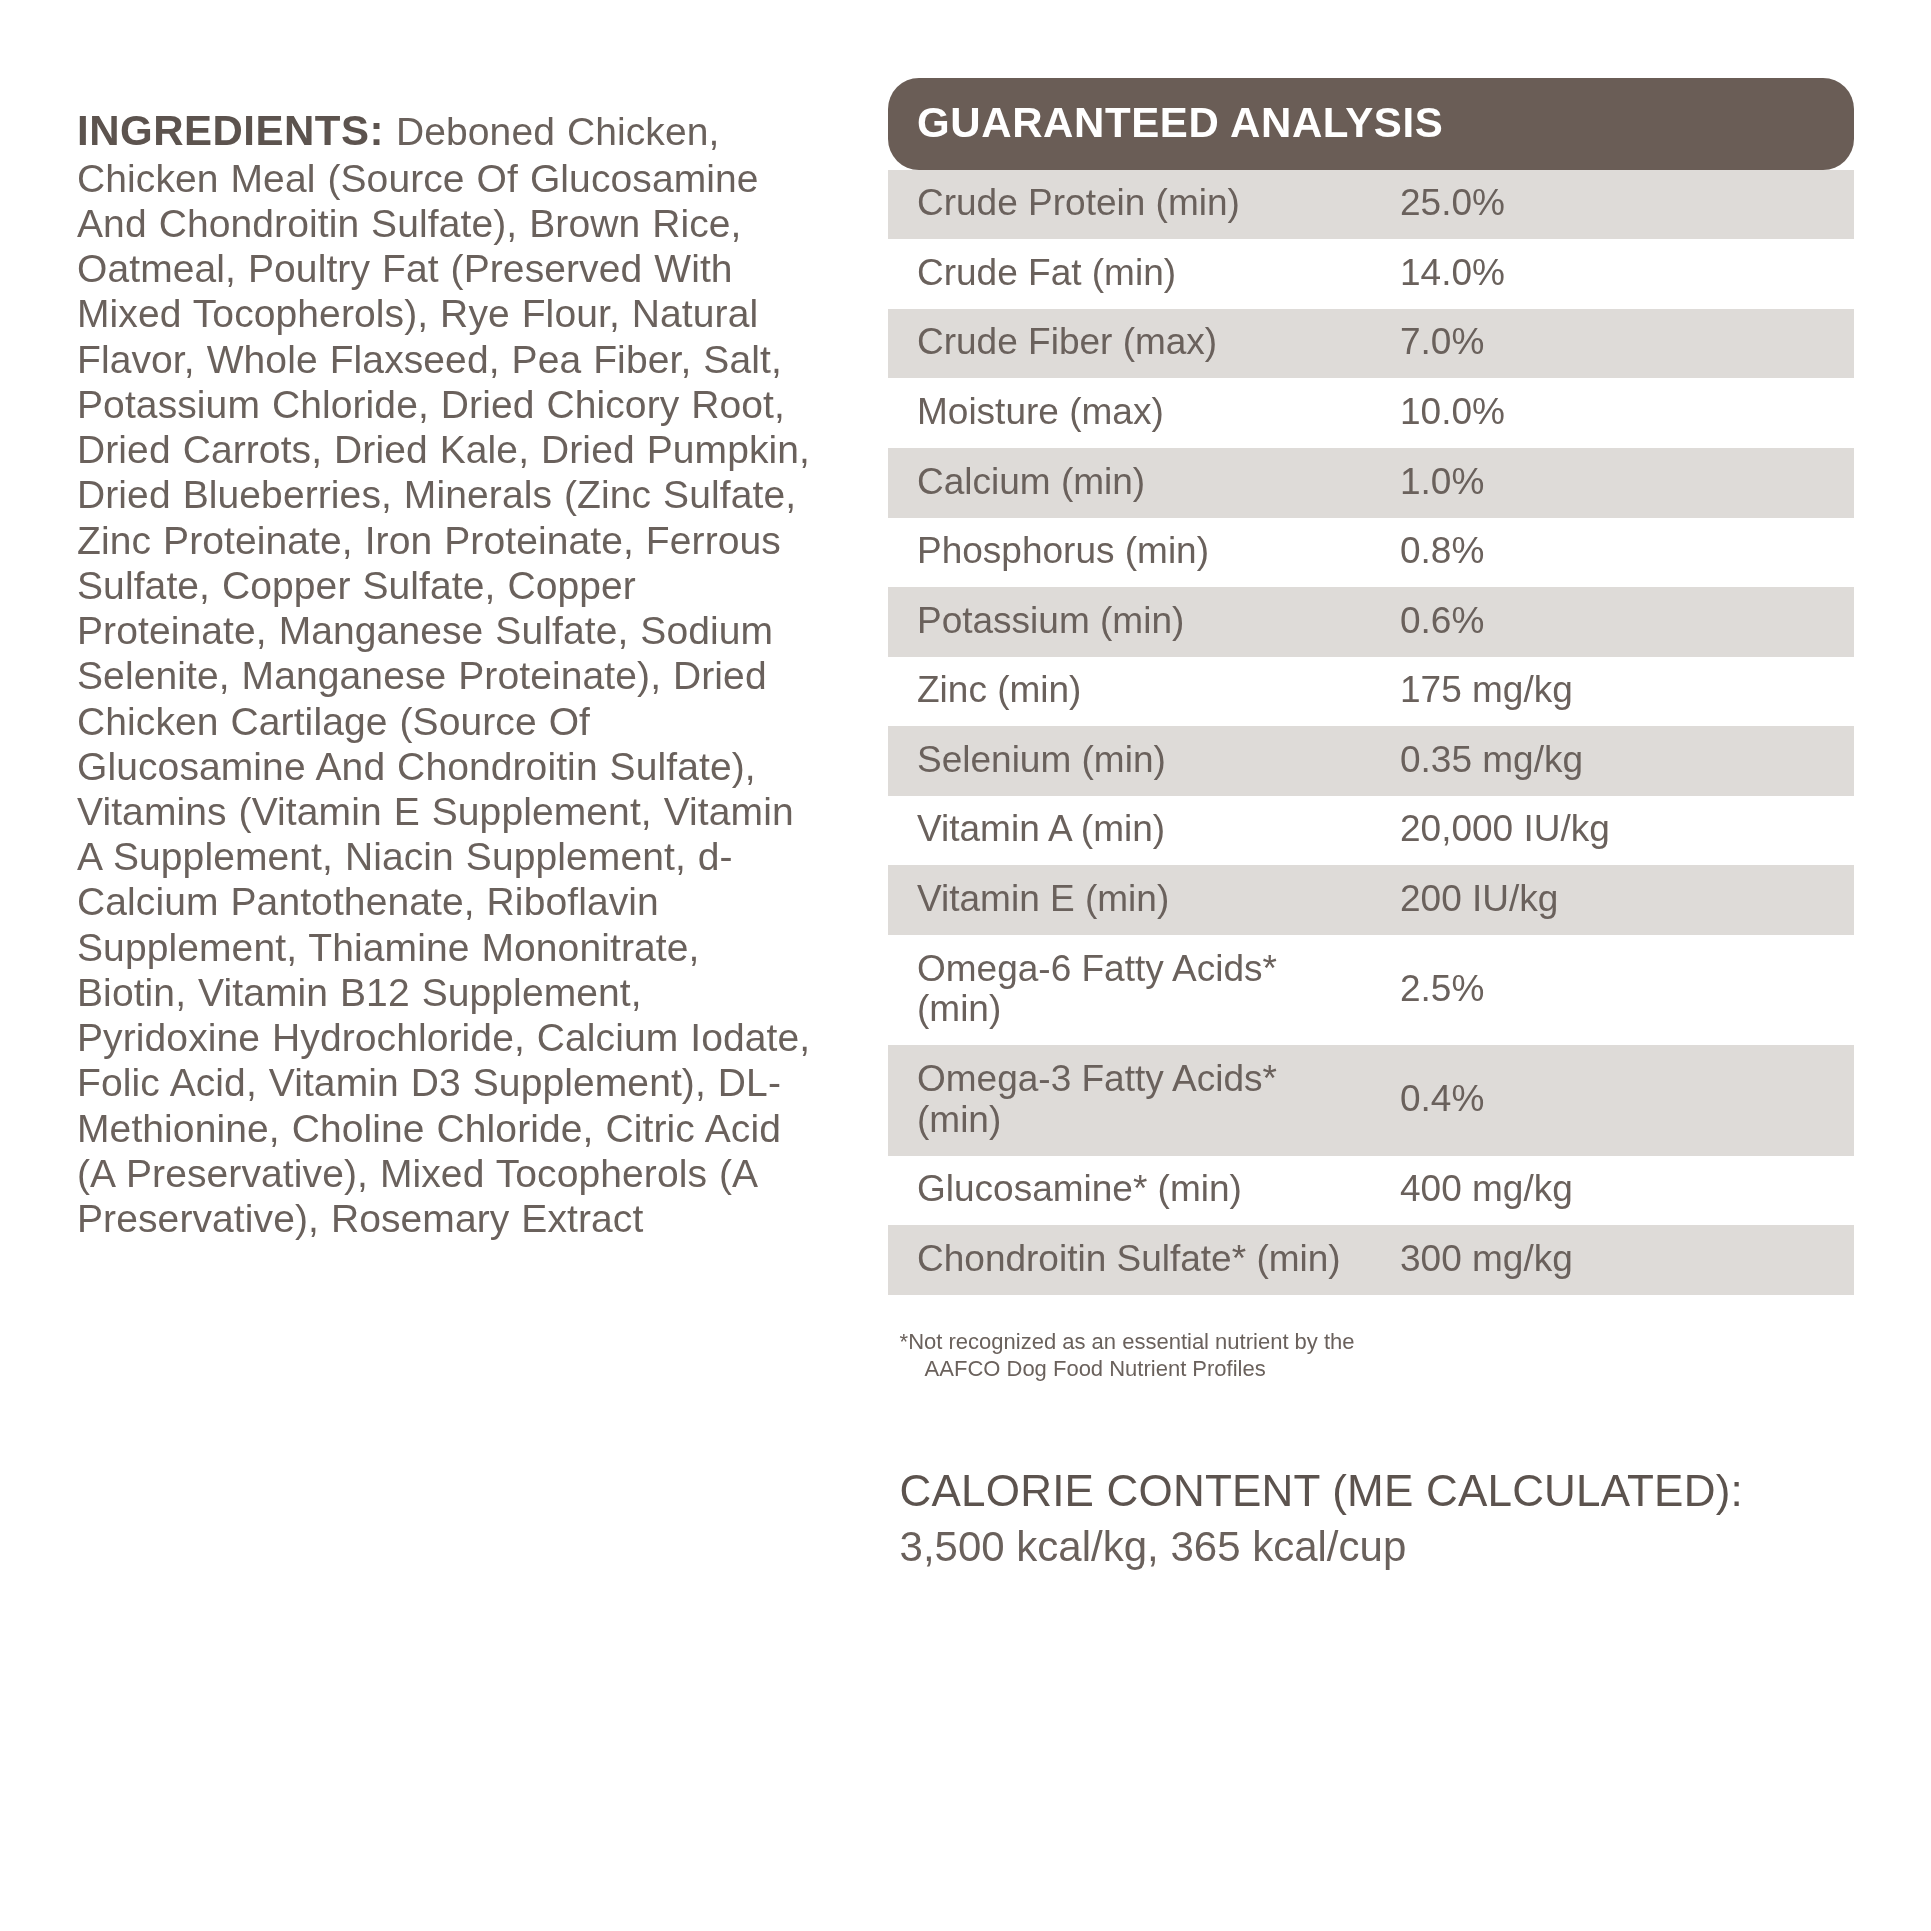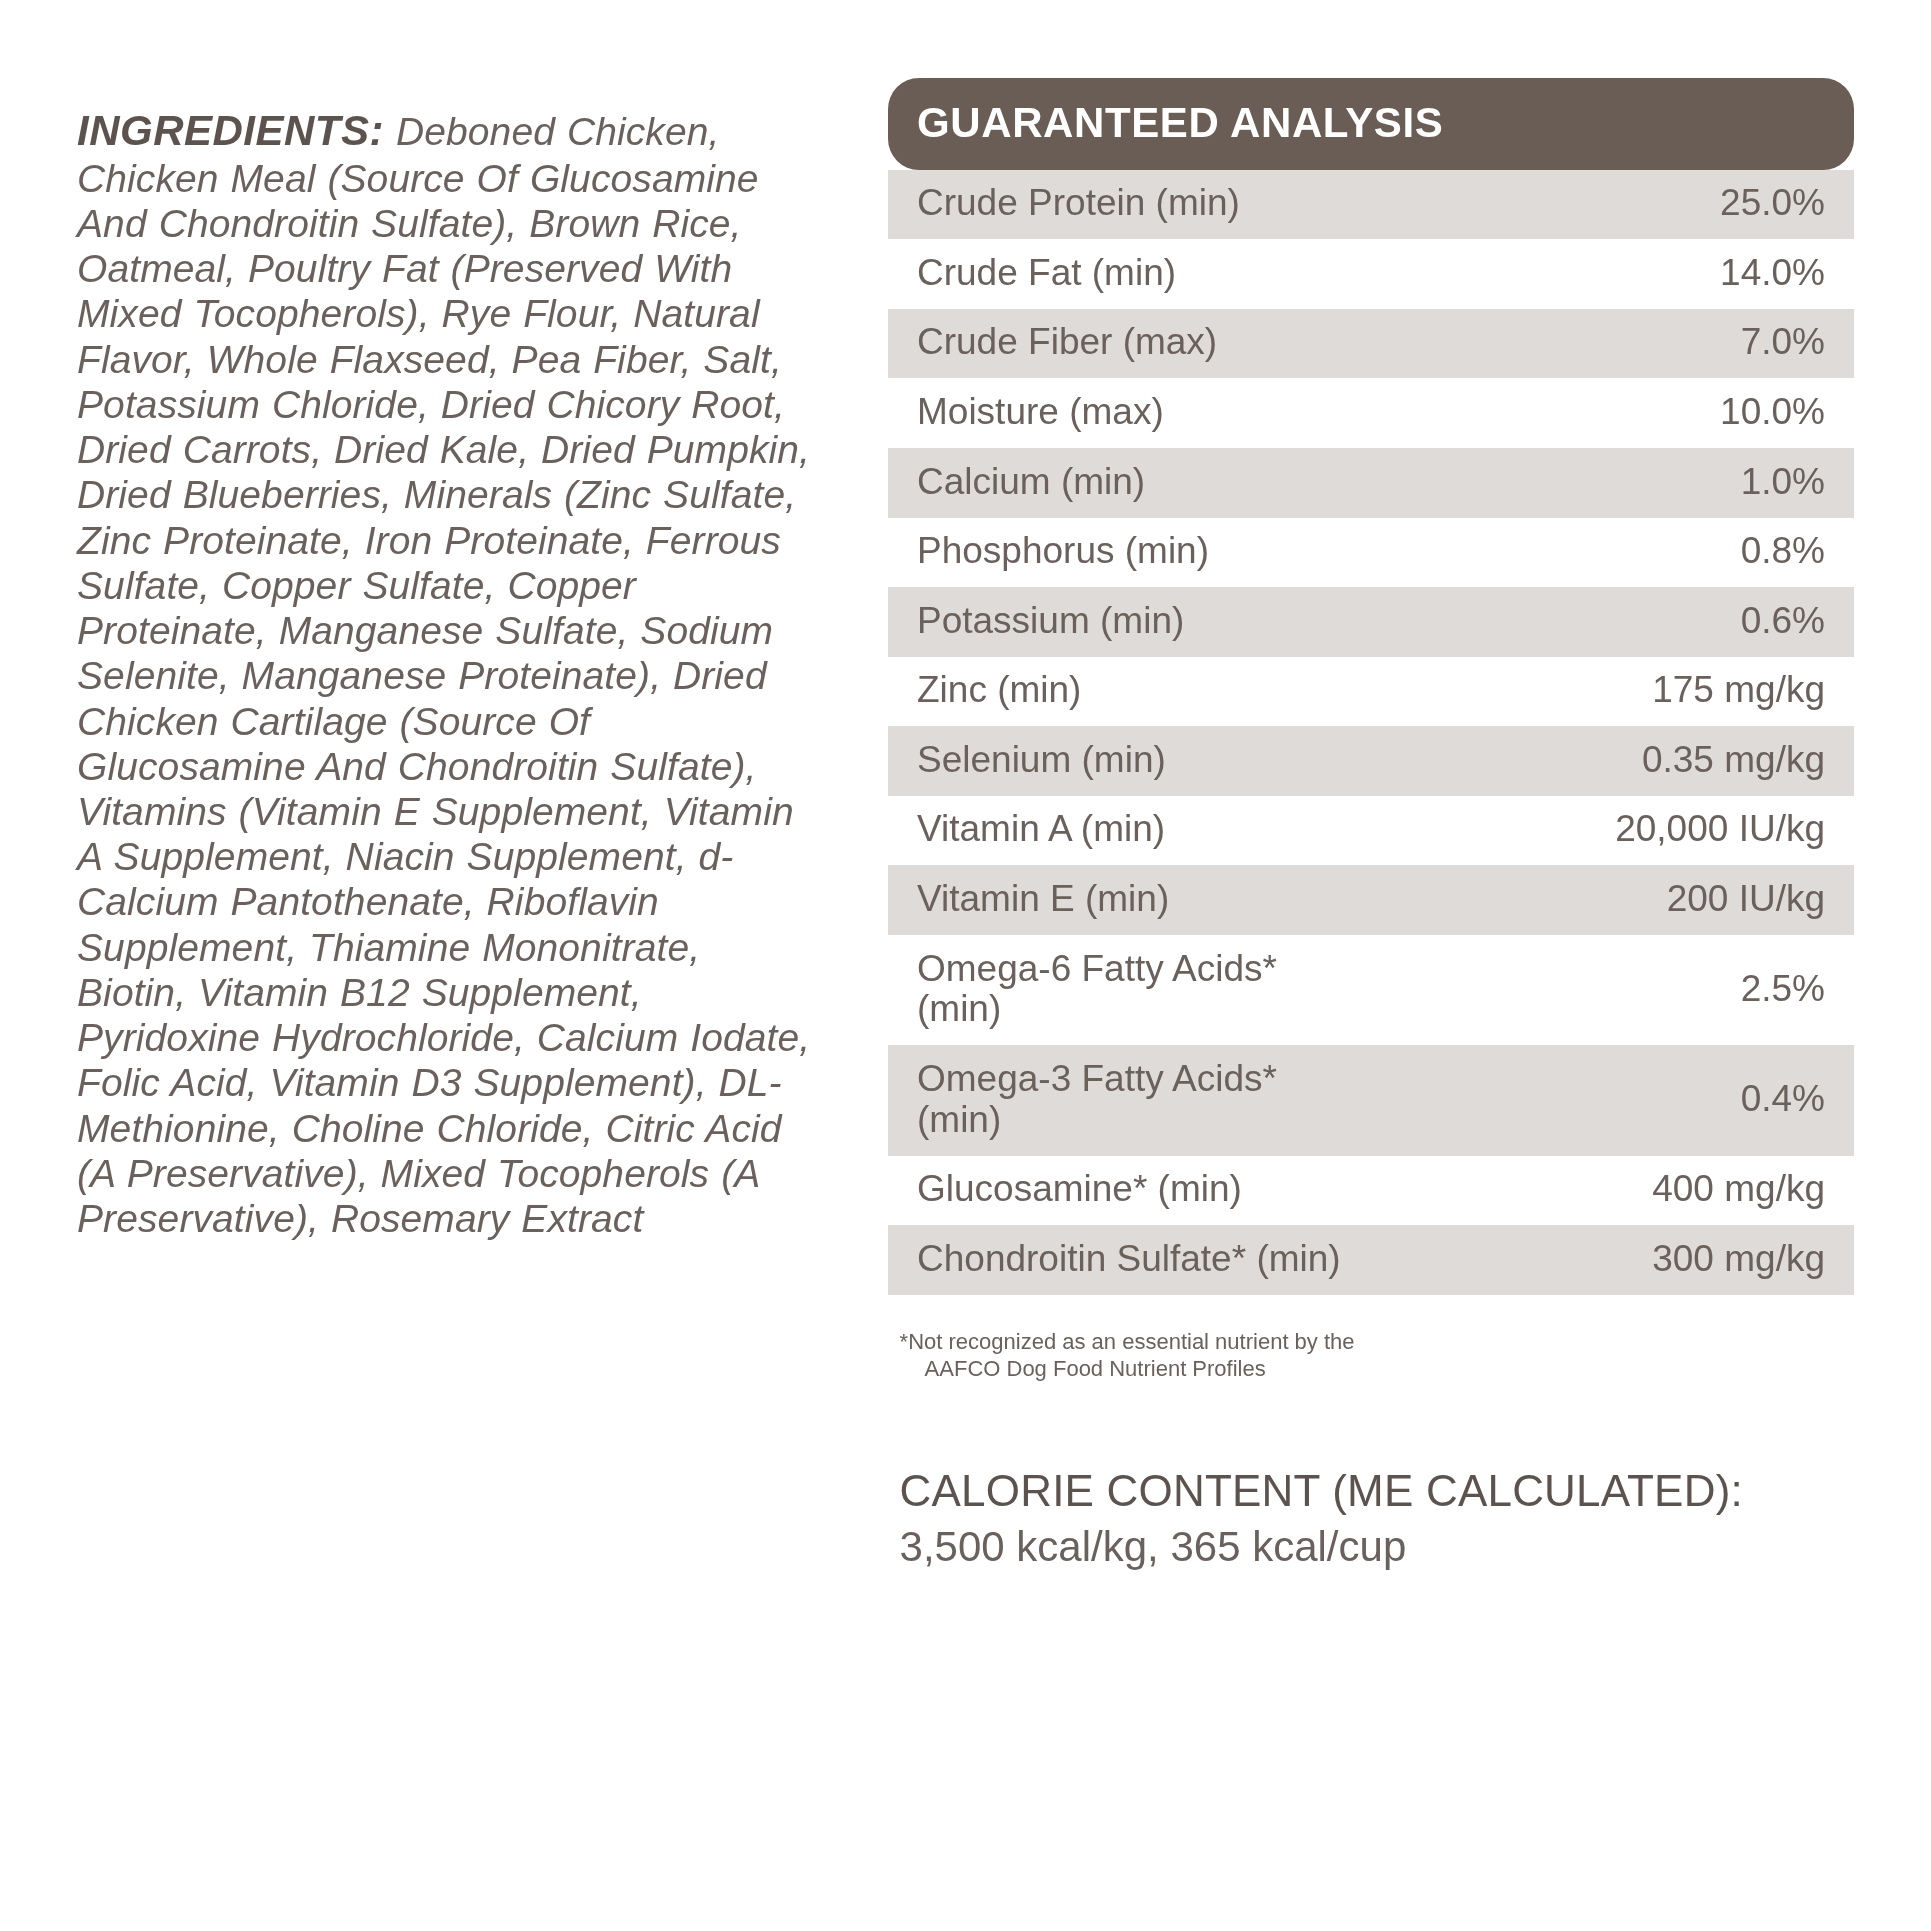--- a/index.html
+++ b/index.html
@@ -22,21 +22,20 @@
     padding: 68px 77px;
     display: flex;
     gap: 77px;
   }
 
   
   .ingredients-col {
     width: 734px;
     flex: 0 0 734px;
     padding-left: 0px;
-    font-style: italic;
   }
   .ingredients-text {
     font-size: 39px;
     line-height: 1.16;
     color: #6a615c;
     letter-spacing: 0.1px;
     word-spacing: 1px;
   }
   .ingredients-label {
     font-weight: bold;
@@ -79,21 +78,20 @@
     background: #dedbd8;
     margin-left: 24px;
   }
   .ga-table tr.plain td {
     background: #ffffff;
   }
   .ga-table td.nutrient {
     text-align: left;
   }
   .ga-table td.value {
-    text-align: right;
     white-space: nowrap;
   }
 
   .footnote {
     margin-top: 33px;
     font-size: 22px;
     line-height: 1.25;
     color: #6a615c;
     padding-left: 11.6px;
   }

